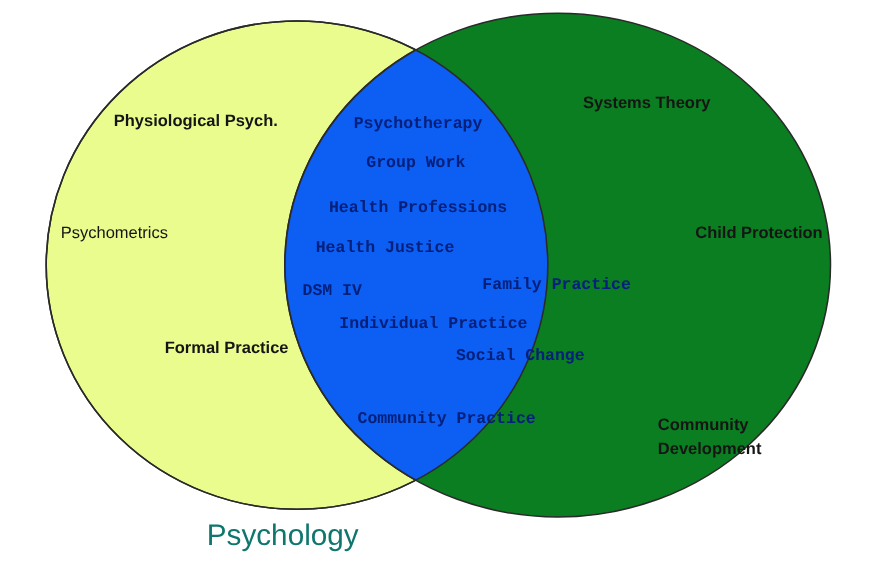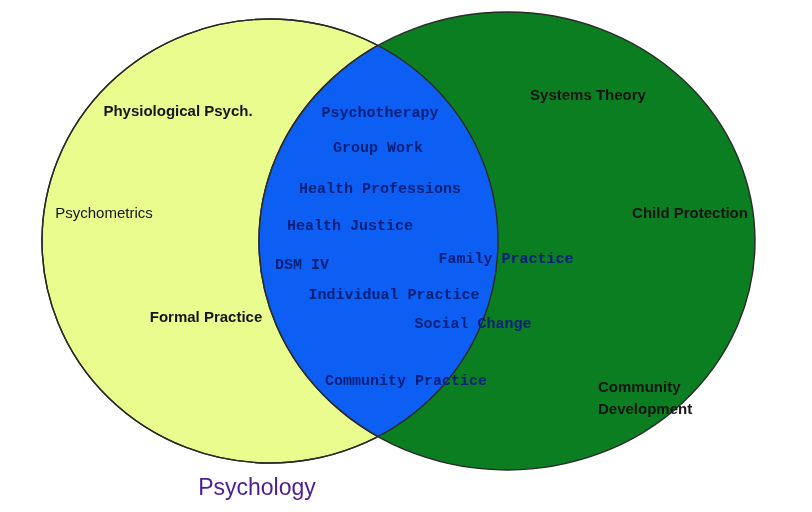--- a/index.html
+++ b/index.html
@@ -35,23 +35,23 @@
   .multiline {
     transform: translate(0, -50%);
     white-space: pre-line;
     text-align: left;
     line-height: 22px;
     margin-left: 41px;
   }
   .caption {
     position: absolute;
     transform: translate(-50%, -50%);
-    font-size: 23px;
+    font-size: 27px;
     font-weight: 400;
-    color: #4c1d95;
+    color: #0f766e;
     white-space: nowrap;
     user-select: none;
   }
 </style>
 </head>
 <body>
 
 <div class="canvas">
 
   <svg width="812" height="512" viewBox="0 0 812 512">

